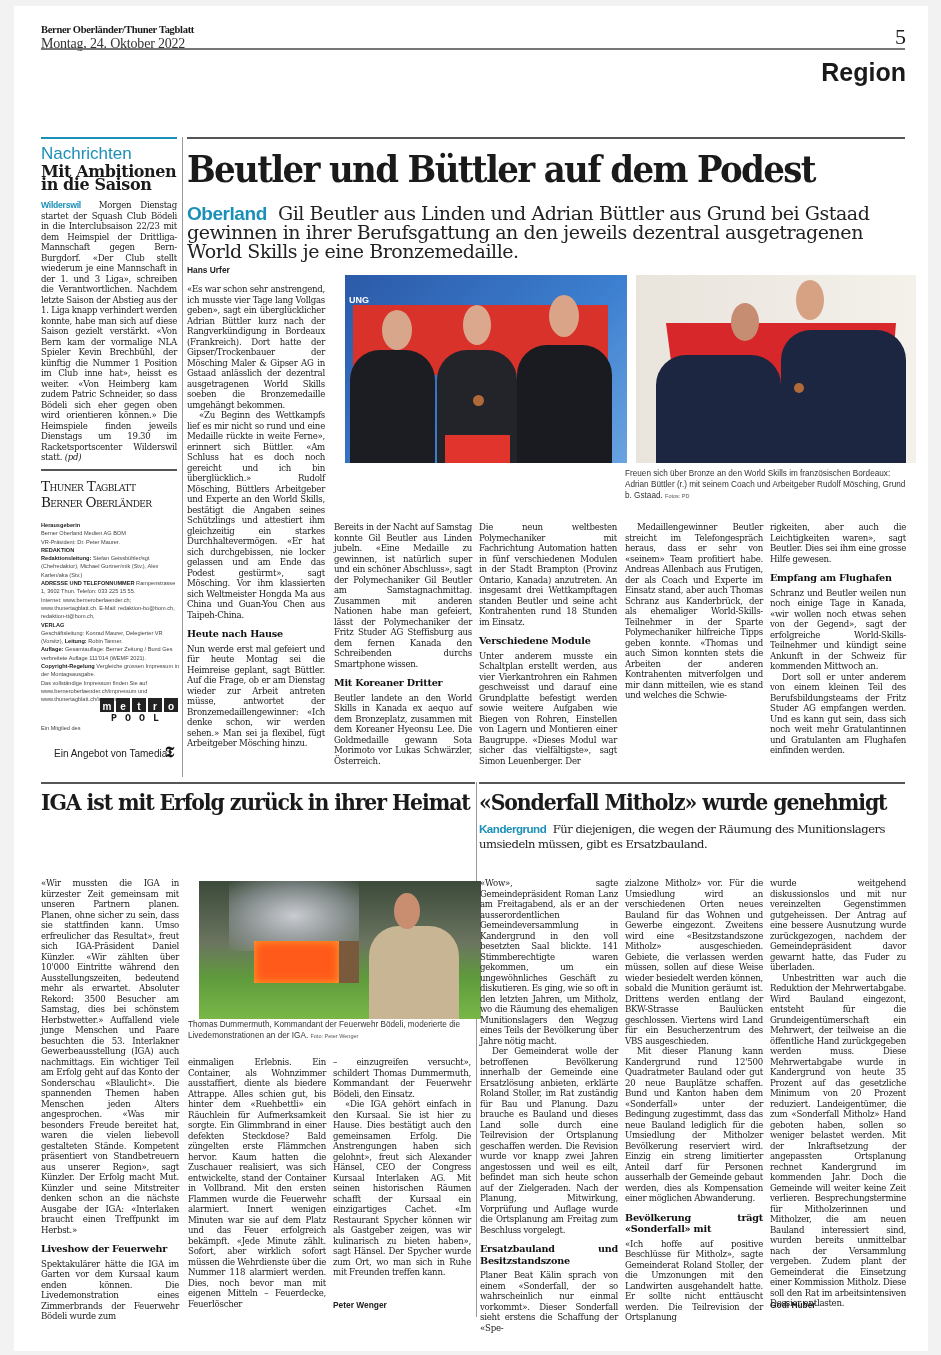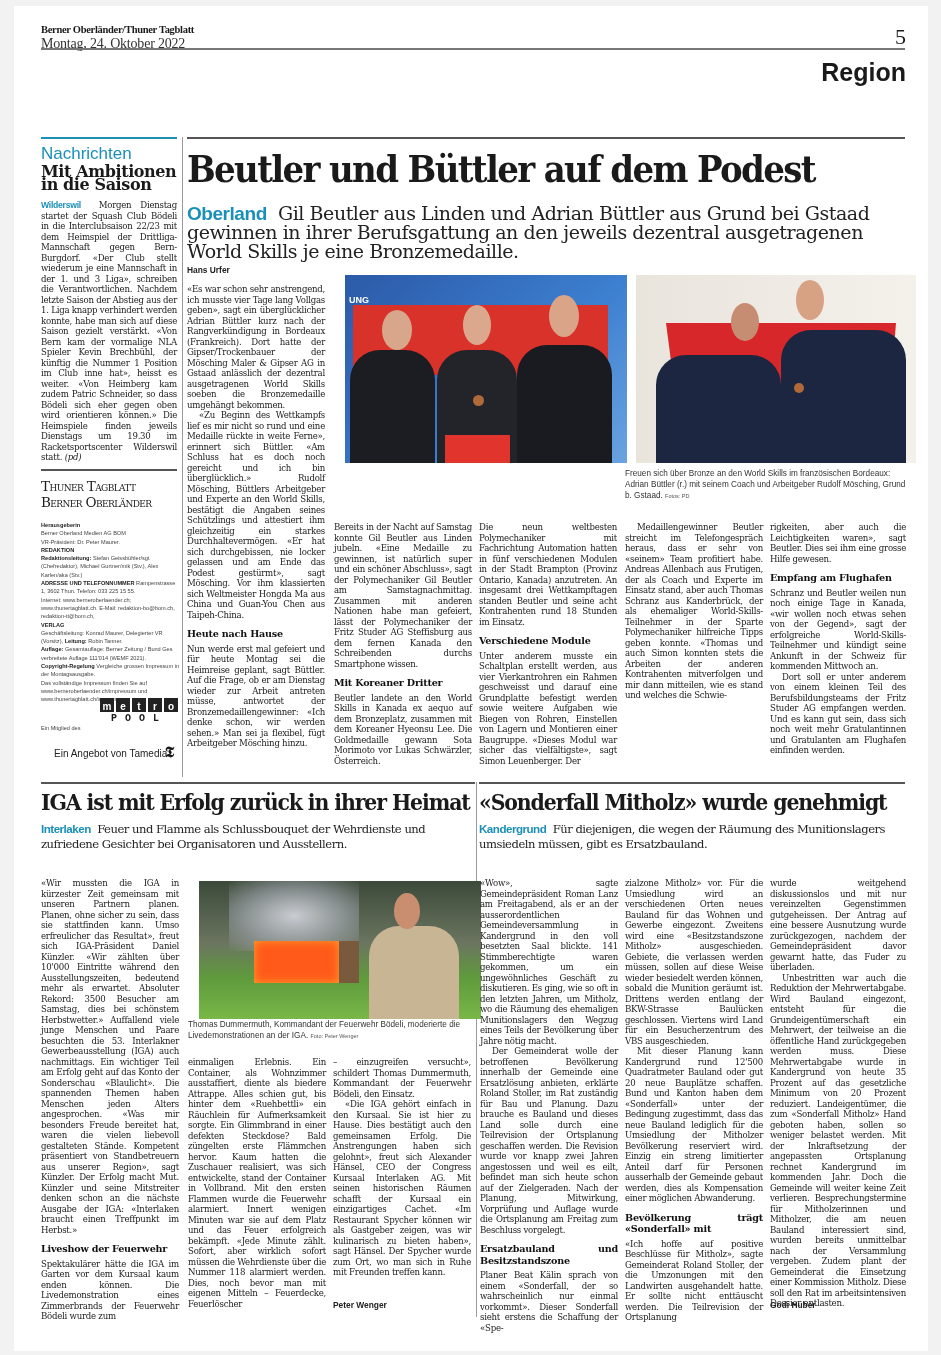--- a/index.html
+++ b/index.html
@@ -137,24 +137,20 @@
     <div class="subhead">Empfang am Flughafen</div>
     <p>Schranz und Beutler weilen nun noch einige Tage in Kanada, «wir wollen noch etwas sehen von der Gegend», sagt der erfolgreiche World-Skills-Teilnehmer und kündigt seine Ankunft in der Schweiz für kommenden Mittwoch an.</p>
     <p class="ind">Dort soll er unter anderem von einem kleinen Teil des Berufsbildungsteams der Fritz Studer AG empfangen werden. Und es kann gut sein, dass sich noch weit mehr Gratulantinnen und Gratulanten am Flughafen einfinden werden.</p>
   </div>
 
   <div class="rule" style="left:27px;top:776px;width:434px;height:1.5px;"></div>
   <div class="rule" style="left:465px;top:776px;width:426px;height:1.5px;"></div>
   <div class="vrule" style="left:462px;top:776px;height:535px;"></div>
 
   <div class="abs" style="left:27px;top:783px;font-family:'DejaVu Serif',serif;font-size:22px;font-weight:bold;letter-spacing:-1.2px;transform:scaleX(0.93);transform-origin:left;white-space:nowrap;">IGA ist mit Erfolg zurück in ihrer Heimat</div>
-  <div class="abs" style="left:27px;top:815px;width:432px;font-family:'DejaVu Serif',serif;font-size:11.6px;line-height:15px;letter-spacing:-0.5px;color:#222;">
-    <span class="kicker">Interlaken</span>&nbsp;
-    <span>Feuer und Flamme als Schlussbouquet der Wehrdienste und zufriedene Gesichter bei Organisatoren und Ausstellern.</span>
-  </div>
 
   <div class="abs body-text" style="left:27px;top:872px;width:138px;">
     <p>«Wir mussten die IGA in kürzester Zeit gemeinsam mit unseren Partnern planen. Planen, ohne sicher zu sein, dass sie stattfinden kann. Umso erfreulicher das Resultat», freut sich IGA-Präsident Daniel Künzler. «Wir zählten über 10'000 Eintritte während den Ausstellungszeiten, bedeutend mehr als erwartet. Absoluter Rekord: 3500 Besucher am Samstag, dies bei schönstem Herbstwetter.» Auffallend viele junge Menschen und Paare besuchten die 53. Interlakner Gewerbeausstellung (IGA) auch nachmittags. Ein wichtiger Teil am Erfolg geht auf das Konto der Sonderschau «Blaulicht». Die spannenden Themen haben Menschen jeden Alters angesprochen. «Was mir besonders Freude bereitet hat, waren die vielen liebevoll gestalteten Stände. Kompetent präsentiert von Standbetreuern aus unserer Region», sagt Künzler. Der Erfolg macht Mut. Künzler und seine Mitstreiter denken schon an die nächste Ausgabe der IGA: «Interlaken braucht einen Treffpunkt im Herbst.»</p>
     <div class="subhead">Liveshow der Feuerwehr</div>
     <p>Spektakulärer hätte die IGA im Garten vor dem Kursaal kaum enden können. Die Livedemonstration eines Zimmerbrands der Feuerwehr Bödeli wurde zum</p>
   </div>
 
   <div class="photo" style="left:174px;top:875px;width:282px;height:138px;background:linear-gradient(180deg,#3c4a3a 0%,#6b7560 45%,#5f9a3c 70%,#79b748 100%);">
     <div class="abs" style="left:30px;top:0;width:130px;height:70px;background:radial-gradient(ellipse at center,#c9ccd2 0%,rgba(160,165,175,0.6) 60%,transparent 100%);"></div>
     <div class="abs" style="left:55px;top:60px;width:85px;height:42px;background:#ff5a1a;box-shadow:0 0 10px #ffa02a inset;"></div>

